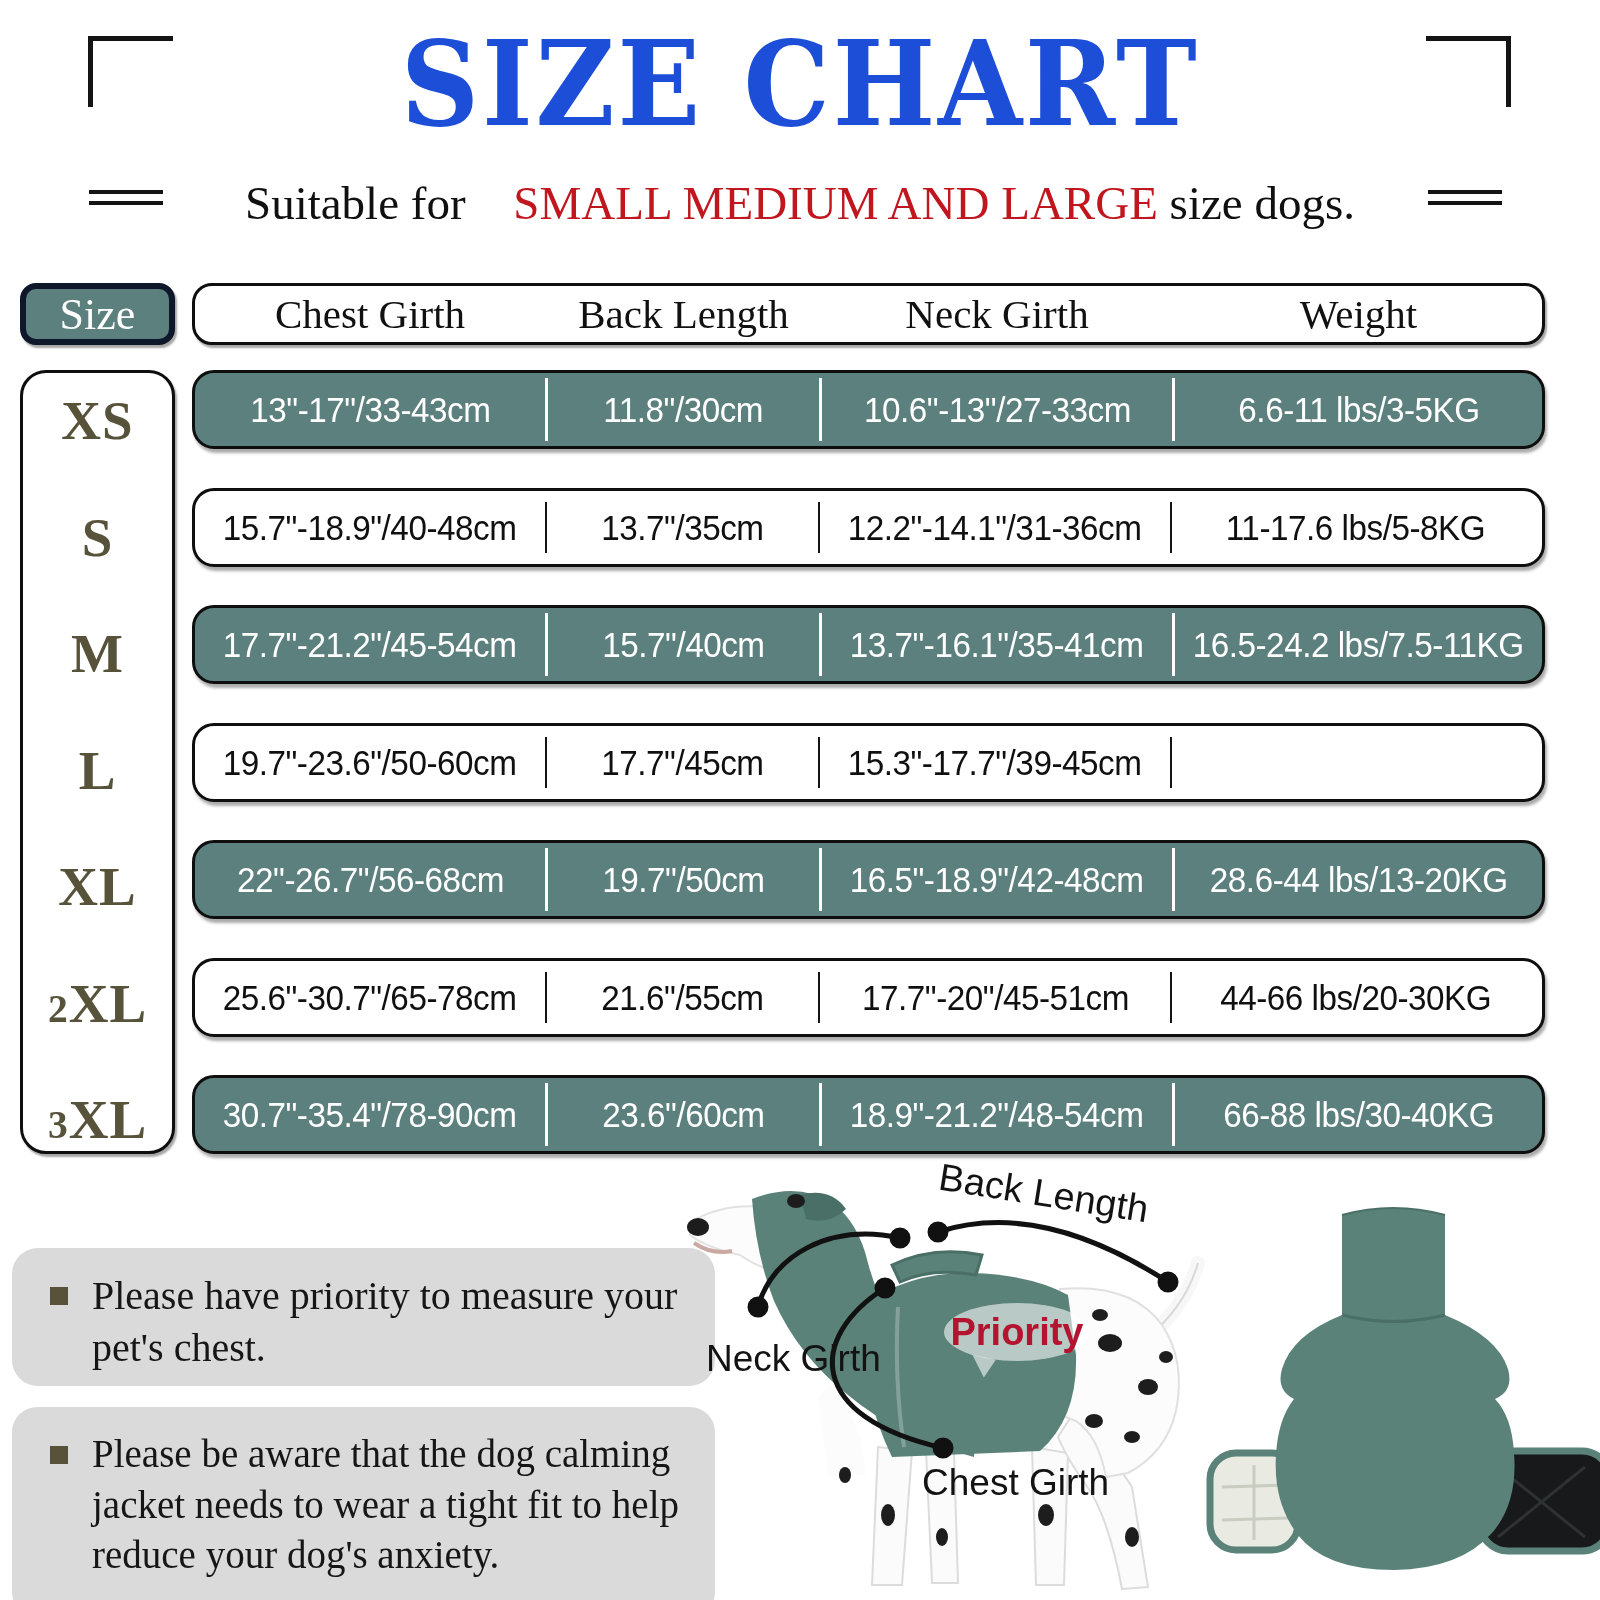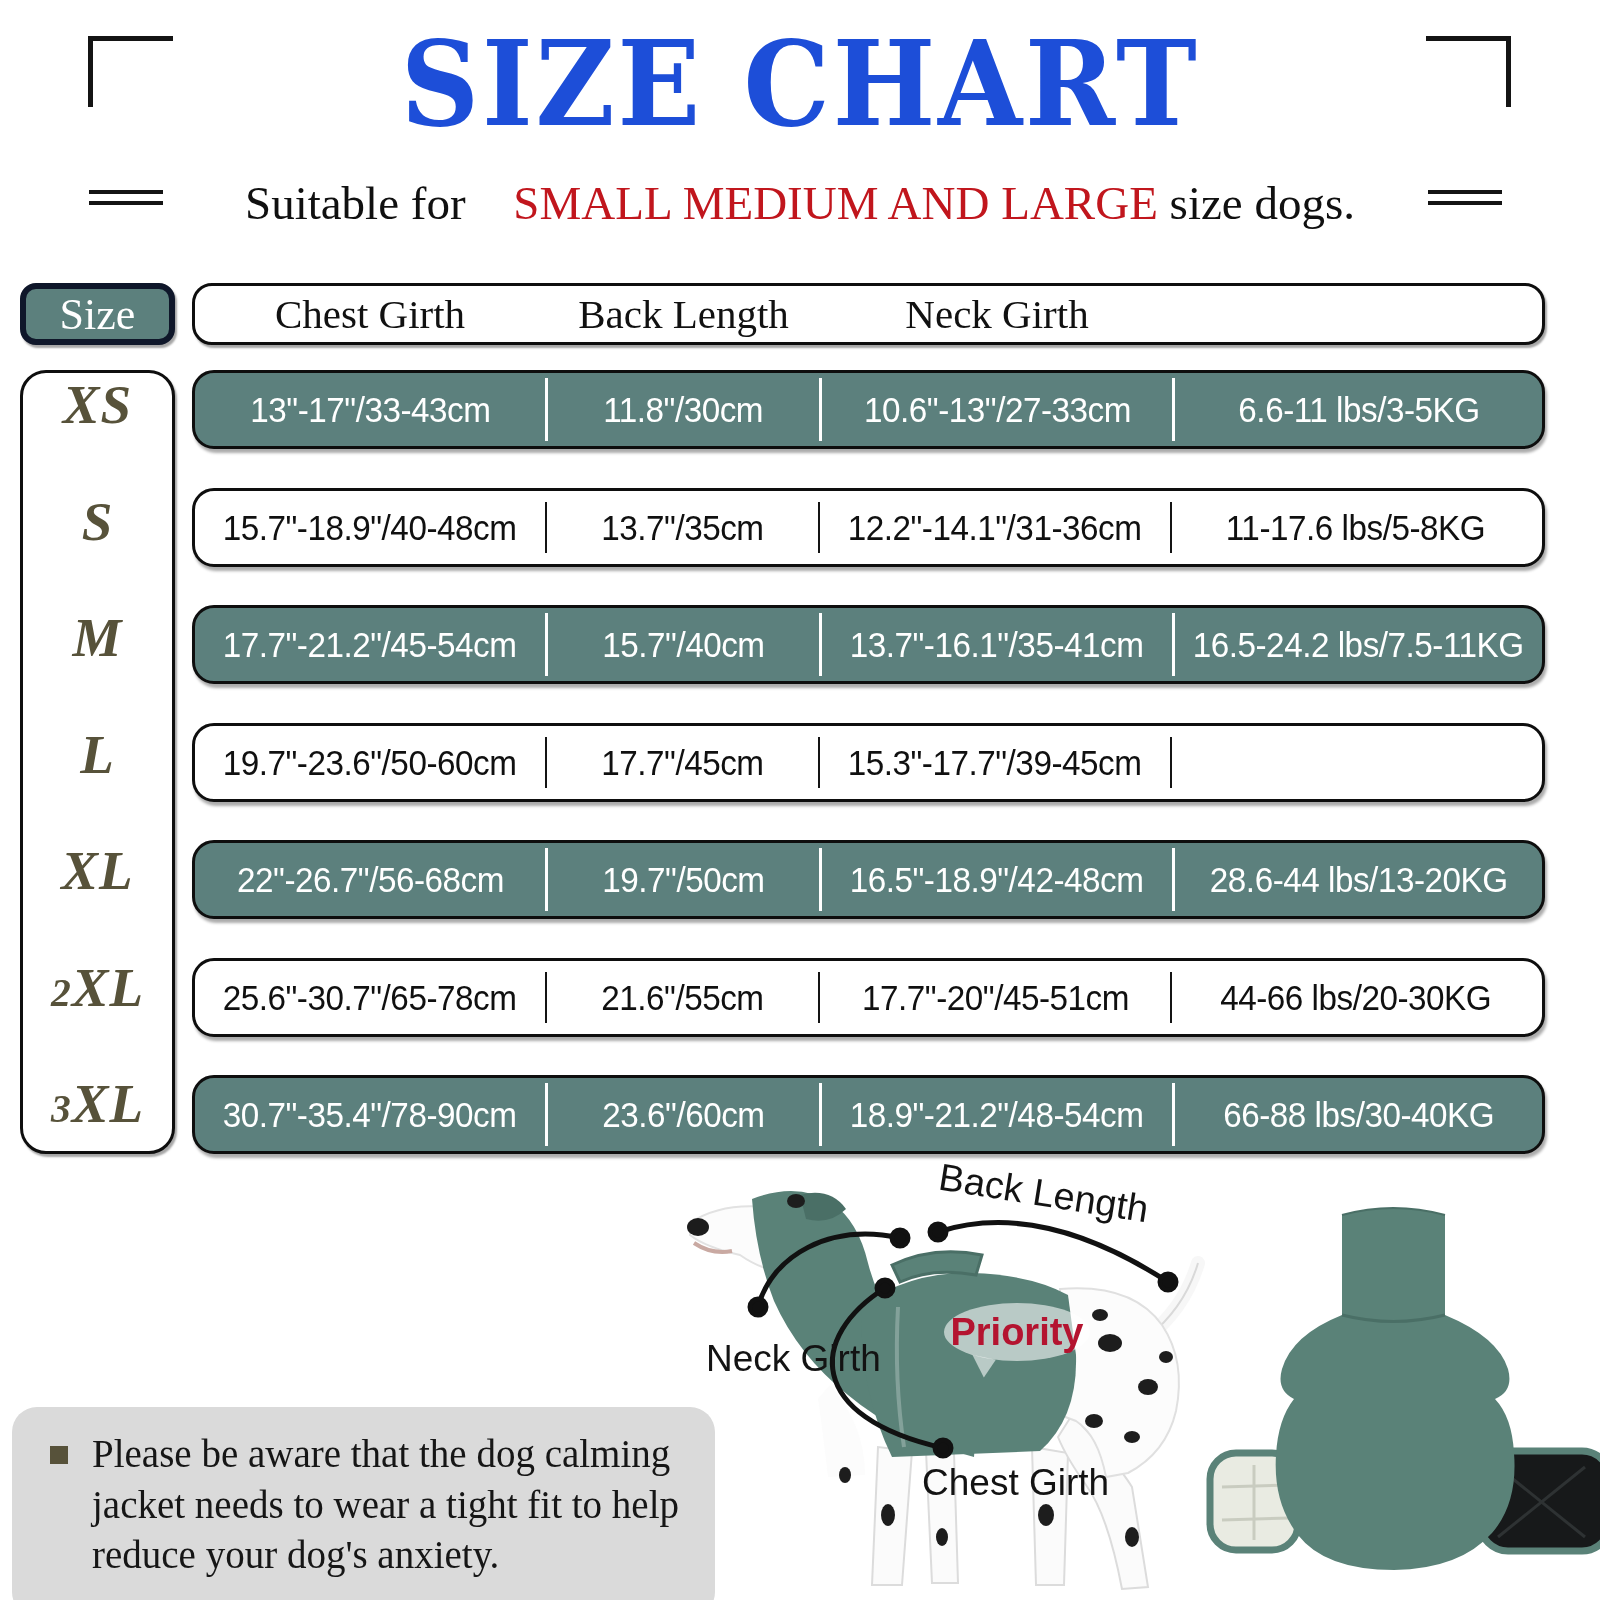--- a/index.html
+++ b/index.html
@@ -39,21 +39,21 @@
     box-sizing:border-box; display:flex; align-items:center;
     box-shadow:2px 3px 2px rgba(0,0,0,0.35); font-size:41px;
   }
   .col-header .cell { display:flex; align-items:center; justify-content:center; }
   .size-col {
     position:absolute; left:20px; top:370px; width:155px; height:784px;
     background:#fff; border:3px solid #0e0e0e; border-radius:26px;
     box-sizing:border-box; display:flex; flex-direction:column;
     justify-content:space-between; box-shadow:2px 3px 2px rgba(0,0,0,0.35);
   }
-  .size-label { height:79px; display:flex; align-items:flex-start; justify-content:center;font-style:italic; }
+  .size-label { height:79px; display:flex; align-items:flex-end; justify-content:center; }
   .size-label .lbl {
     display:block; font-size:55px; font-weight:bold; color:#57523a; letter-spacing:1px;
   }
   .size-label .lbl.small-first::first-letter { font-size:72%; }
   .bar {
     position:absolute; left:192px; width:1353px; height:79px;
     border:3px solid #0e0e0e; border-radius:22px; box-sizing:border-box;
     display:flex; align-items:stretch; box-shadow:2px 4px 3px rgba(0,0,0,0.33);
   }
   .bar.teal  { background:#5c807d; color:#ffffff; }
@@ -122,20 +122,21 @@
   <div class="size-header">
     <span>Size</span>
   </div>
   <div class="col-header">
     <div class="cell c1">Chest Girth</div>
     <div class="vdiv"></div>
     <div class="cell c2">Back Length</div>
     <div class="vdiv"></div>
     <div class="cell c3">Neck Girth</div>
     <div class="vdiv"></div>
+    <div class="cell c4">Weight</div>
   </div>
 
   <div class="size-col">
     <div class="size-label">
         <span class="lbl">XS</span>
       </div>
     <div class="size-label">
         <span class="lbl">S</span>
       </div>
     <div class="size-label">
@@ -265,20 +266,24 @@
       <div class="vdiv"></div>
     <div class="cell c3">
         <span>18.9"-21.2"/48-54cm</span>
       </div>
       <div class="vdiv"></div>
     <div class="cell c4">
         <span>66-88 lbs/30-40KG</span>
       </div>
   </div>
 
+  <div class="note n1">
+    <div class="bullet"></div>
+    <div>Please have priority to measure your pet's chest.</div>
+  </div>
   <div class="note n2">
     <div class="bullet"></div>
     <div>Please be aware that the dog calming jacket needs to wear a tight fit to help reduce your dog's anxiety.</div>
   </div>
 
   <svg class="diagram-svg" viewBox="0 0 920 415">
 
     <g>
       <rect x="530" y="268" width="88" height="97" rx="26" fill="#e9ebe2" stroke="#5a8278" stroke-width="7"></rect>
       <line x1="574" y1="280" x2="574" y2="355" stroke="#c9ccc0" stroke-width="3"></line>

